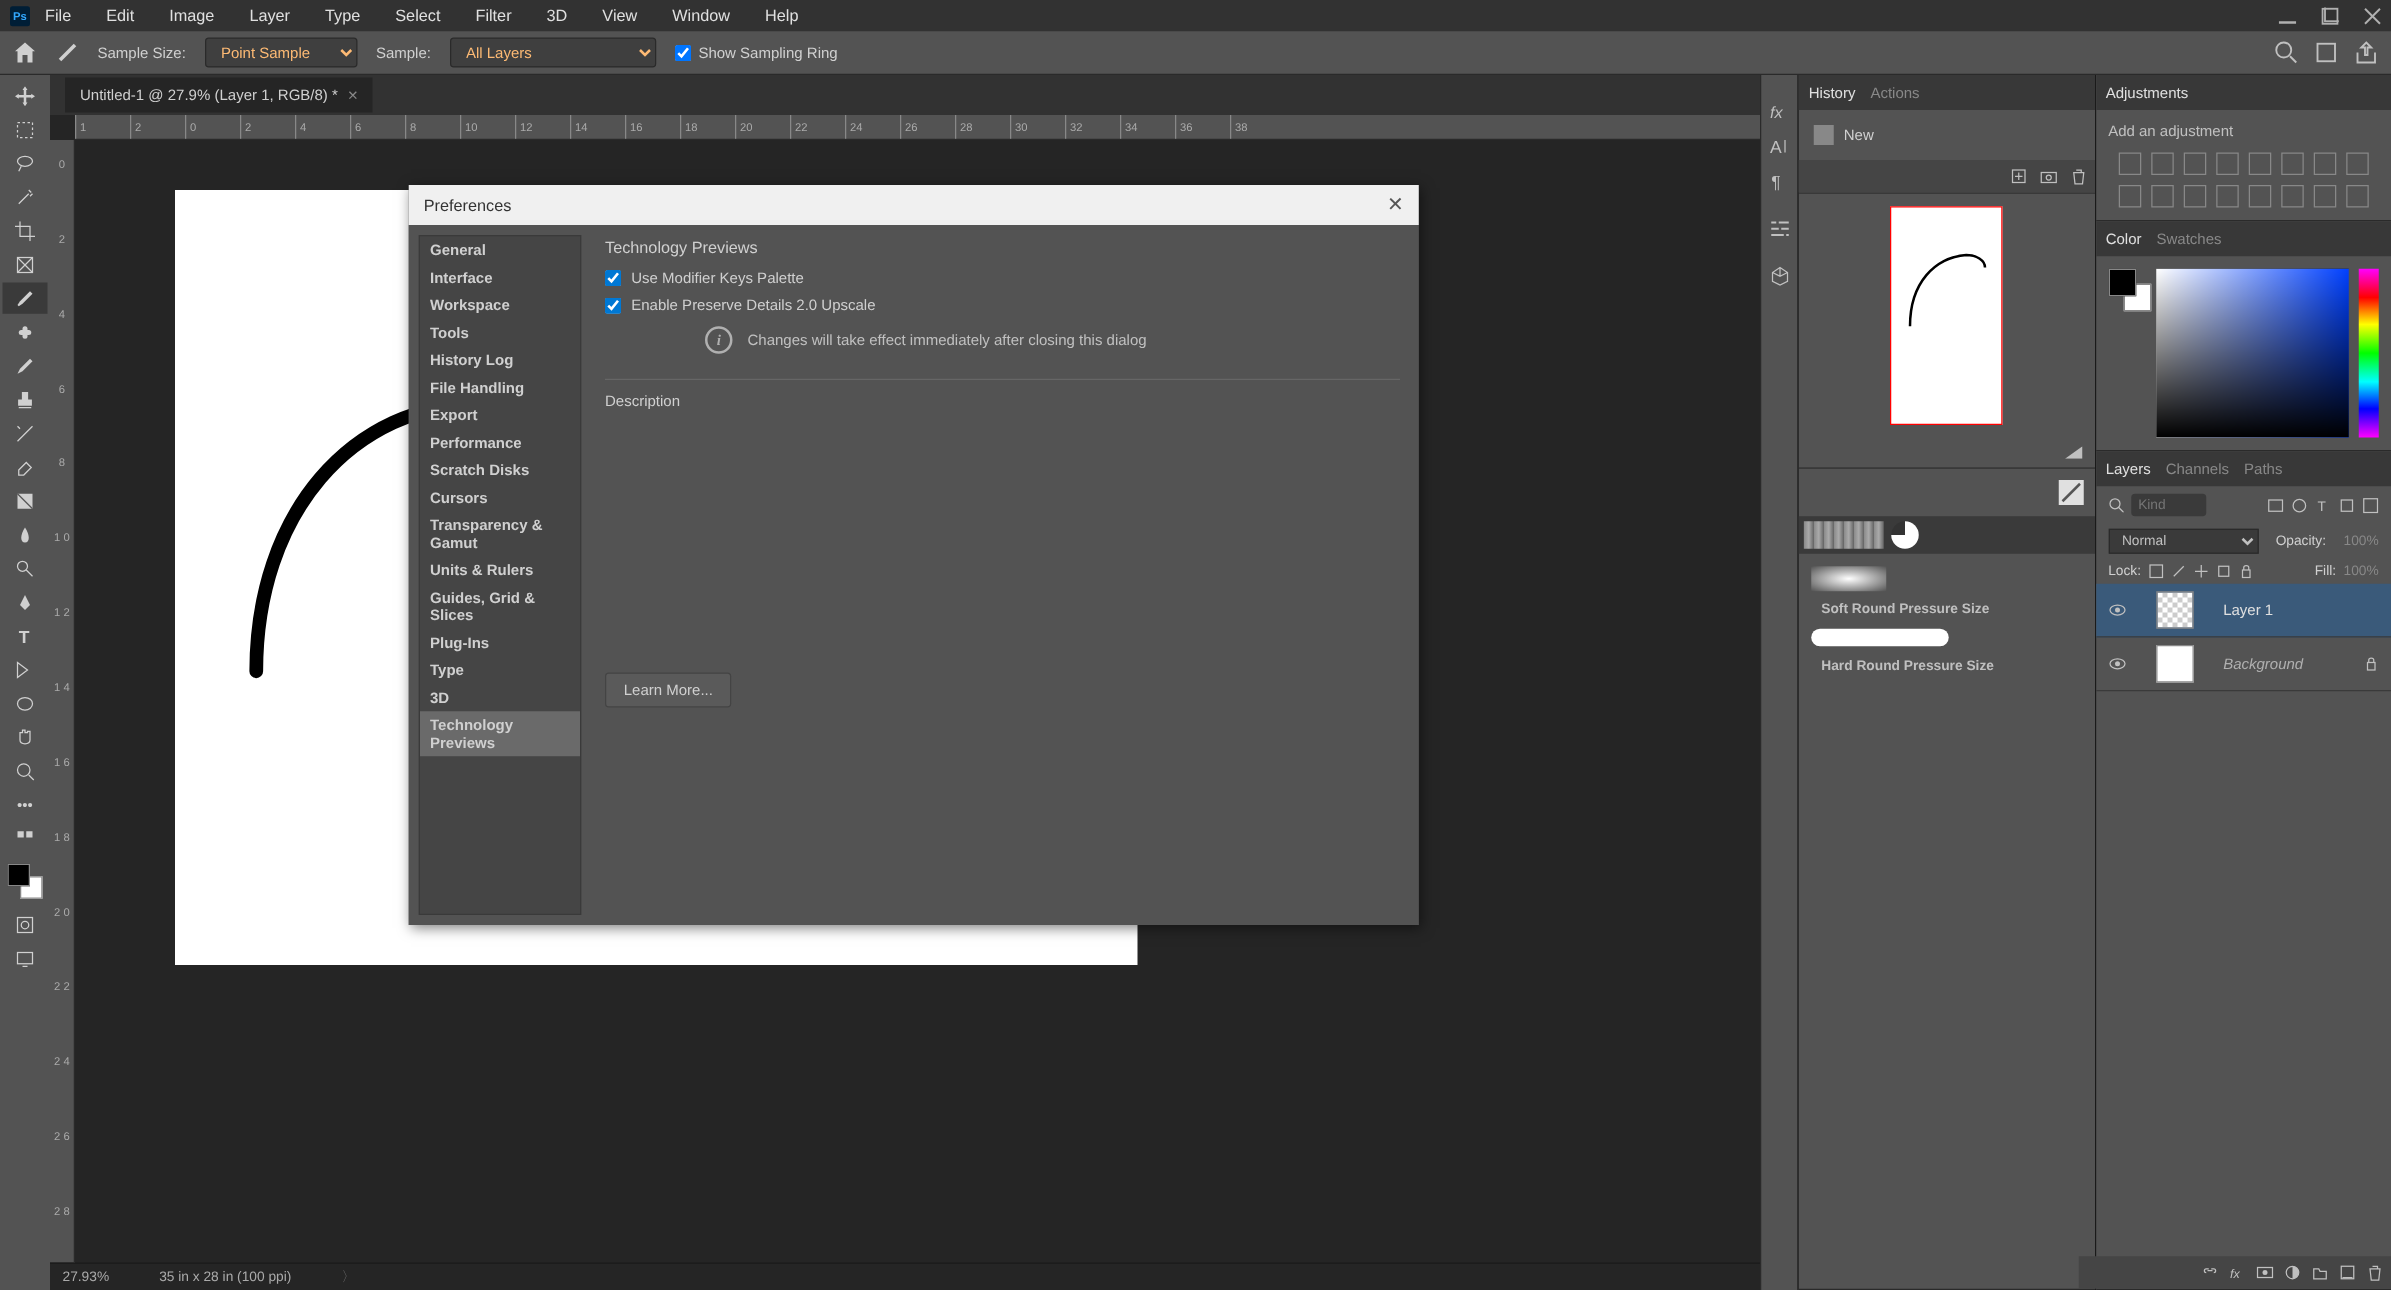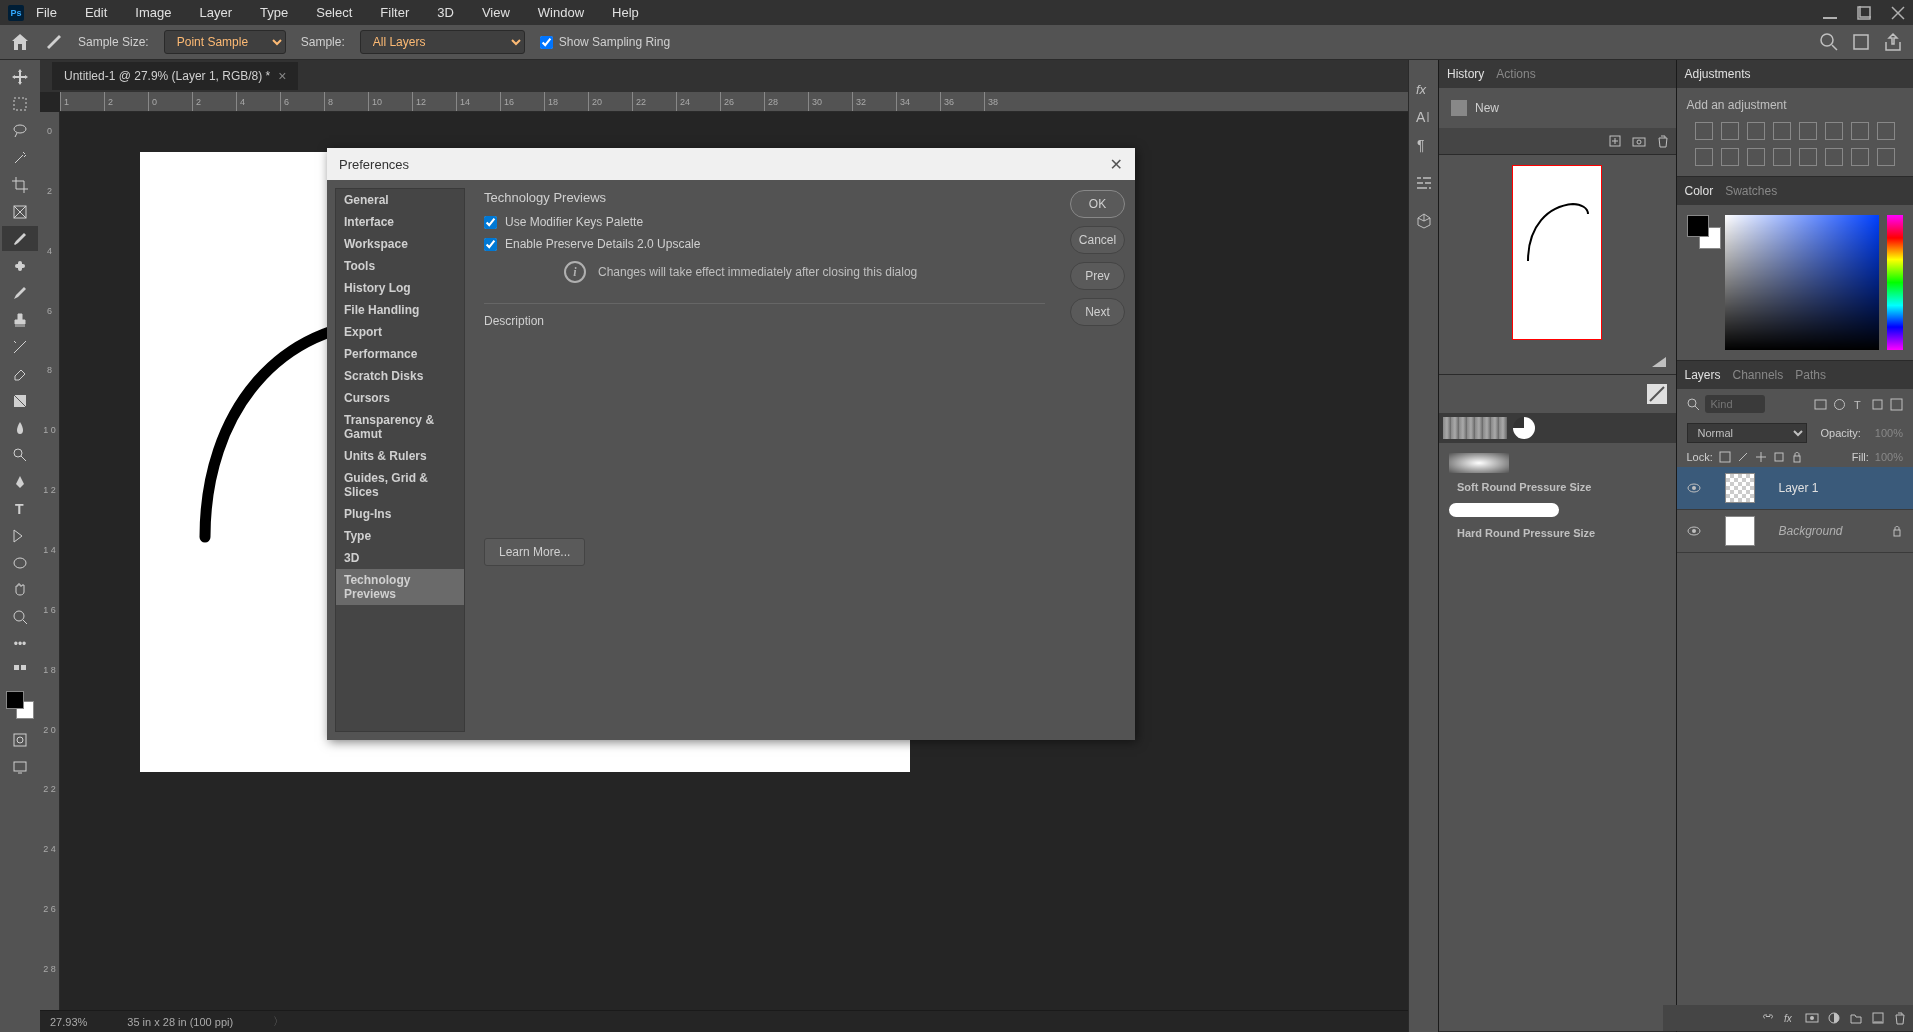--- a/index.html
+++ b/index.html
@@ -664,20 +664,14 @@
       </div>
       <div class="pref-info">
         <div class="info-icon">i</div>
         <span>Changes will take effect immediately after closing this dialog</span>
       </div>
       <div class="desc-area">
         <span>Description</span>
       </div>
       <button class="learn-btn">Learn More...</button>
     </div>
-    <div class="dialog-btns">
-      <div class="dlg-btn primary">OK</div>
-      <div class="dlg-btn">Cancel</div>
-      <div class="dlg-btn">Prev</div>
-      <div class="dlg-btn">Next</div>
-    </div>
   </div>
 </div>
 
 </body></html>

